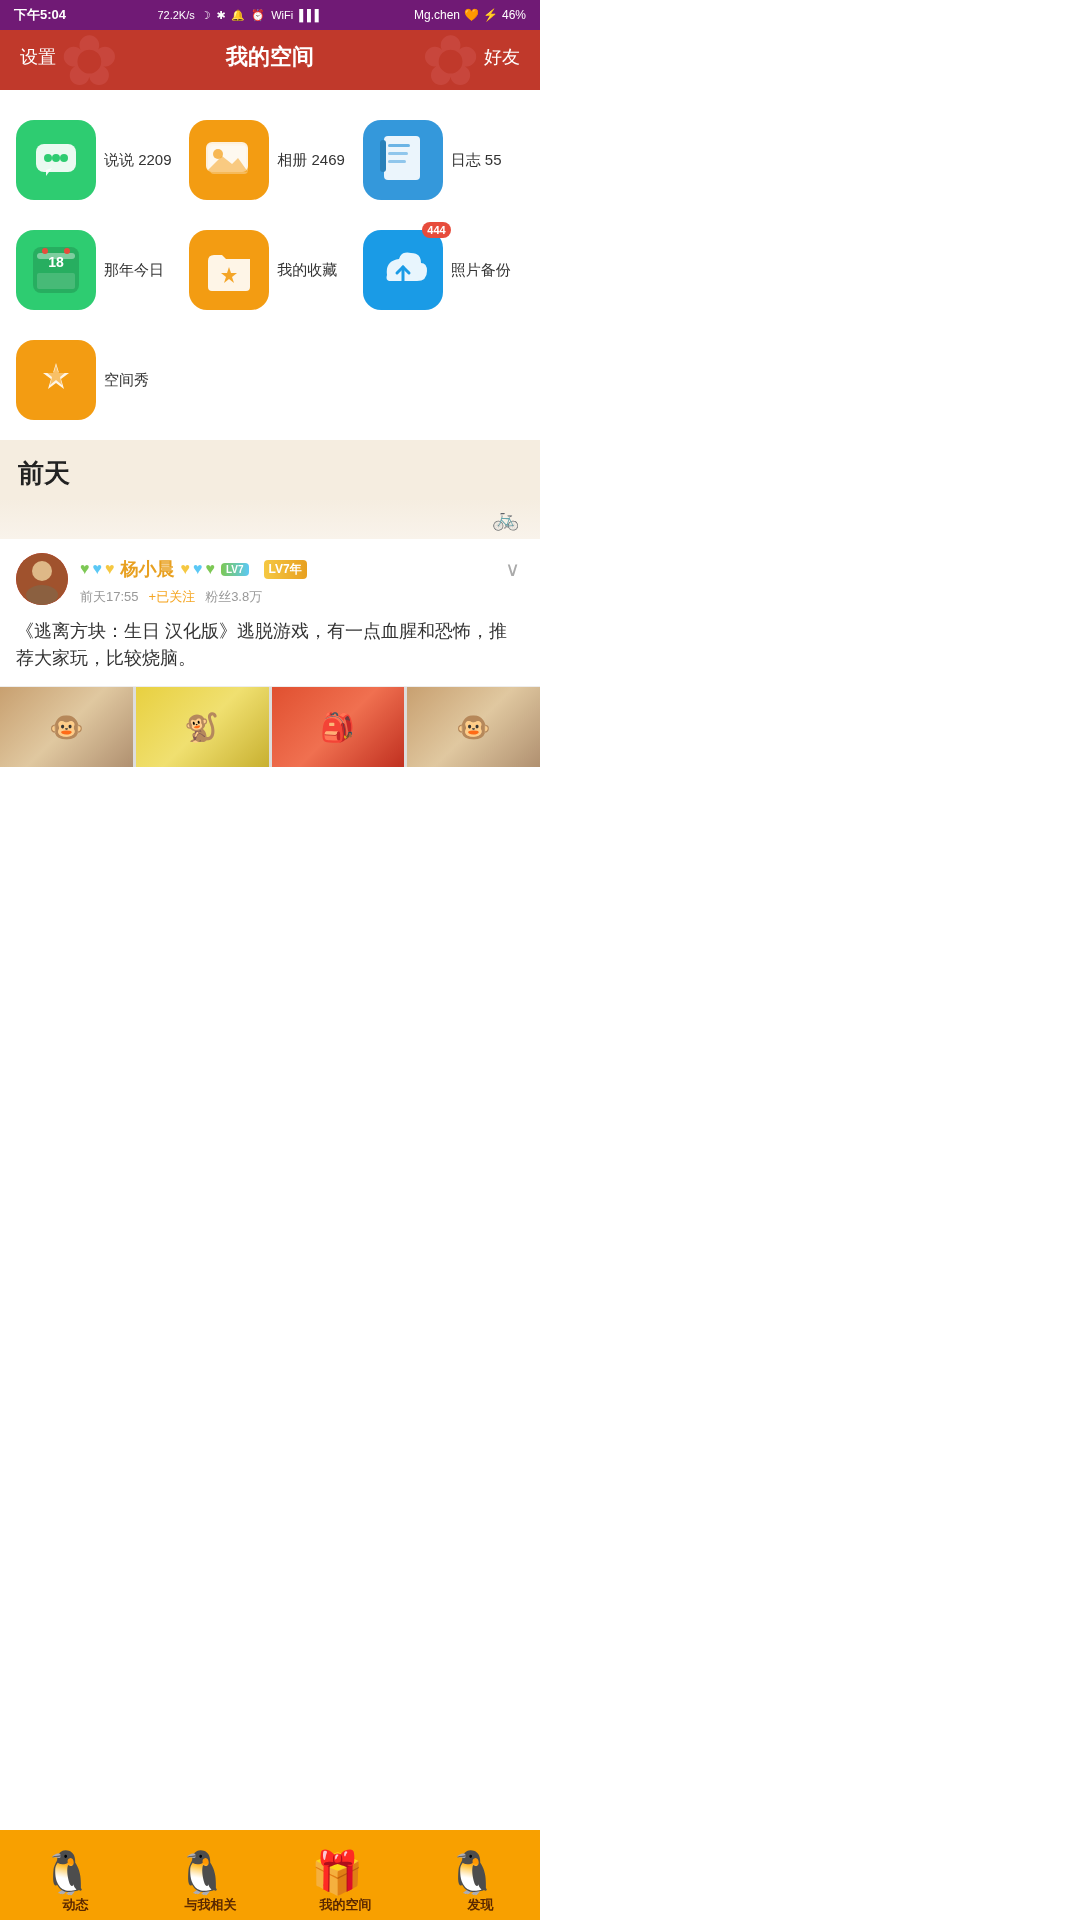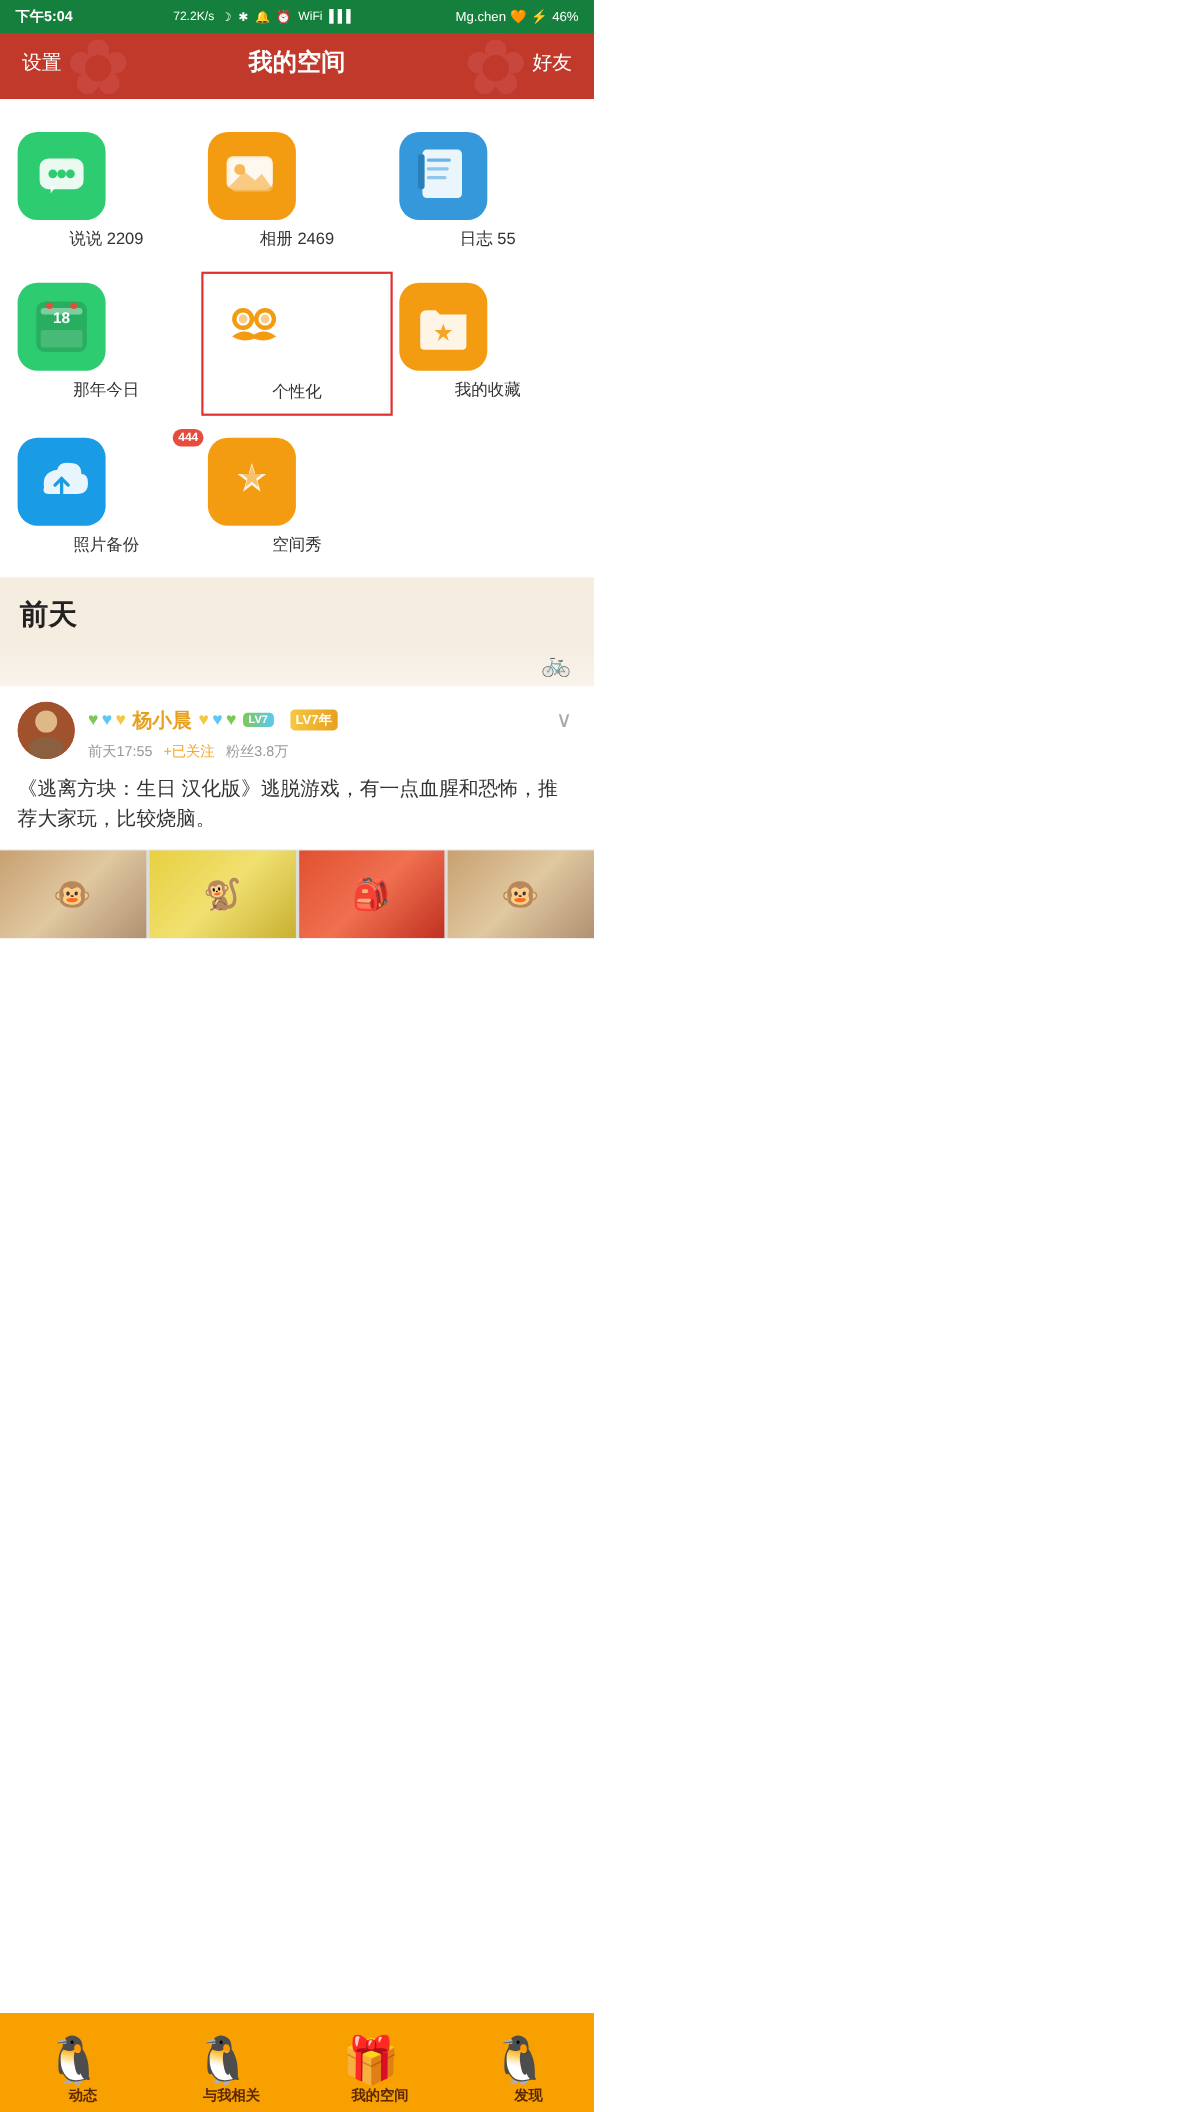--- a/index.html
+++ b/index.html
@@ -7,21 +7,21 @@
     body {
       width: 540px;
       min-height: 960px;
       font-family: -apple-system, 'PingFang SC', 'Microsoft YaHei', sans-serif;
       background: #fff;
       overflow-x: hidden;
     }
 
     
     .status-bar {
-      background: #15803d;
+      background: #701a75;
       color: white;
       display: flex;
       justify-content: space-between;
       align-items: center;
       padding: 6px 14px;
       font-size: 13px;
       height: 30px;
     }
     .status-left { font-weight: bold; }
     .status-center { display: flex; gap: 6px; align-items: center; font-size: 11px; }
@@ -60,21 +60,22 @@
     
     .icons-grid {
       background: white;
       padding: 20px 10px 10px;
       display: grid;
       grid-template-columns: repeat(3, 1fr);
       gap: 10px 0;
     }
     .icon-item {
       display: flex;
-      flex-direction: column;
+      flex-direction: row;
+      align-items: center;
       gap: 8px;
       padding: 10px 6px;
       cursor: pointer;
       position: relative;
     }
     .icon-item.highlighted {
       border: 2.5px solid #e03030;
     }
     .icon-box {
       width: 80px;
@@ -333,38 +334,20 @@
         <text x="25" y="22" text-anchor="middle" font-size="14" fill="white" font-weight="bold">18</text>
         <rect x="6" y="8" width="38" height="6" rx="3" fill="white" opacity="0.4"></rect>
         <rect x="6" y="28" width="38" height="16" rx="2" fill="white" opacity="0.15"></rect>
         <circle cx="14" cy="6" r="3" fill="#e74c3c"></circle>
         <circle cx="36" cy="6" r="3" fill="#e74c3c"></circle>
       </svg>
     </div>
     <span class="icon-label">那年今日</span>
   </div>
 
-  <div class="icon-item highlighted">
-    <div class="icon-box icon-personalize" style="background:white;">
-      <svg width="56" height="50" viewBox="0 0 56 50">
-
-        <circle cx="18" cy="16" r="10" fill="#f39c12"></circle>
-        <circle cx="18" cy="16" r="6" fill="white"></circle>
-        <circle cx="18" cy="16" r="4" fill="#f39c12" opacity="0.5"></circle>
-        <circle cx="38" cy="16" r="10" fill="#f39c12"></circle>
-        <circle cx="38" cy="16" r="6" fill="white"></circle>
-        <circle cx="38" cy="16" r="4" fill="#f39c12" opacity="0.5"></circle>
-        <line x1="28" y1="16" x2="28" y2="16" stroke="#f39c12" stroke-width="3"></line>
-        <rect x="26" y="14" width="4" height="4" rx="2" fill="#f39c12"></rect>
-
-        <path d="M8 32 Q18 24 28 30 Q38 24 48 32 Q38 38 28 34 Q18 38 8 32Z" fill="#f39c12"></path>
-      </svg>
-    </div>
-    <span class="icon-label">个性化</span>
-  </div>
 
   <div class="icon-item">
     <div class="icon-box icon-collect" style="background:#f39c12;">
       <svg width="50" height="50" viewBox="0 0 50 50">
 
         <path d="M4 16 Q4 10 10 10 L18 10 L22 14 L46 14 Q46 14 46 18 L46 42 Q46 46 42 46 L8 46 Q4 46 4 42 Z" fill="white" opacity="0.9"></path>
 
         <polygon points="25,22 27,28 33,28 28,32 30,38 25,34 20,38 22,32 17,28 23,28" fill="#f39c12" opacity="0.9"></polygon>
       </svg>
     </div>

